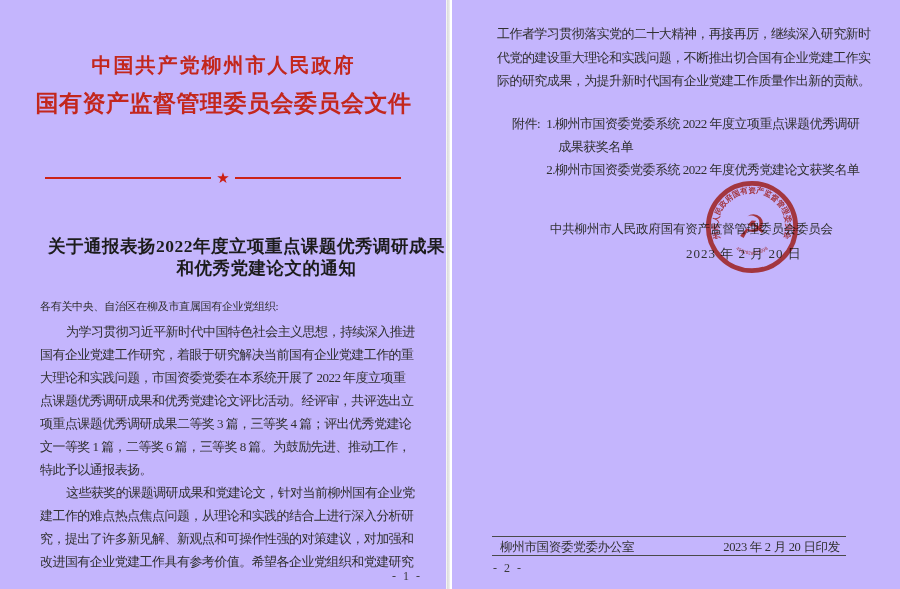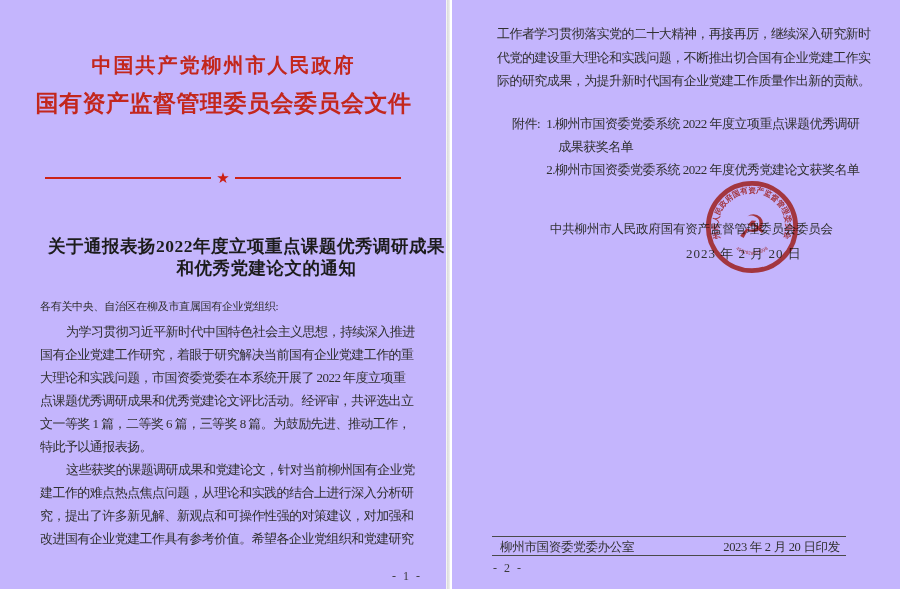--- a/index.html
+++ b/index.html
@@ -101,20 +101,21 @@
     <div class="abs centered doc-title title-l1">关于通报表扬2022年度立项重点课题优秀调研成果</div>
     <div class="abs centered doc-title title-l2">和优秀党建论文的通知</div>
 
     <div class="abs salutation">各有关中央、自治区在柳及市直属国有企业党组织:</div>
 
     <div class="abs body-block" id="p1-body">
       <div class="body-line indent">为学习贯彻习近平新时代中国特色社会主义思想，持续深入推进</div>
       <div class="body-line">国有企业党建工作研究，着眼于研究解决当前国有企业党建工作的重</div>
       <div class="body-line">大理论和实践问题，市国资委党委在本系统开展了 2022 年度立项重</div>
       <div class="body-line">点课题优秀调研成果和优秀党建论文评比活动。经评审，共评选出立</div>
+      <div class="body-line">项重点课题优秀调研成果二等奖 3 篇，三等奖 4 篇；评出优秀党建论</div>
       <div class="body-line">文一等奖 1 篇，二等奖 6 篇，三等奖 8 篇。为鼓励先进、推动工作，</div>
       <div class="body-line">特此予以通报表扬。</div>
       <div class="body-line indent">这些获奖的课题调研成果和党建论文，针对当前柳州国有企业党</div>
       <div class="body-line">建工作的难点热点焦点问题，从理论和实践的结合上进行深入分析研</div>
       <div class="body-line">究，提出了许多新见解、新观点和可操作性强的对策建议，对加强和</div>
       <div class="body-line">改进国有企业党建工作具有参考价值。希望各企业党组织和党建研究</div>
     </div>
 
     <div class="abs page-num" id="p1-num">- 1 -</div>
   </div>

